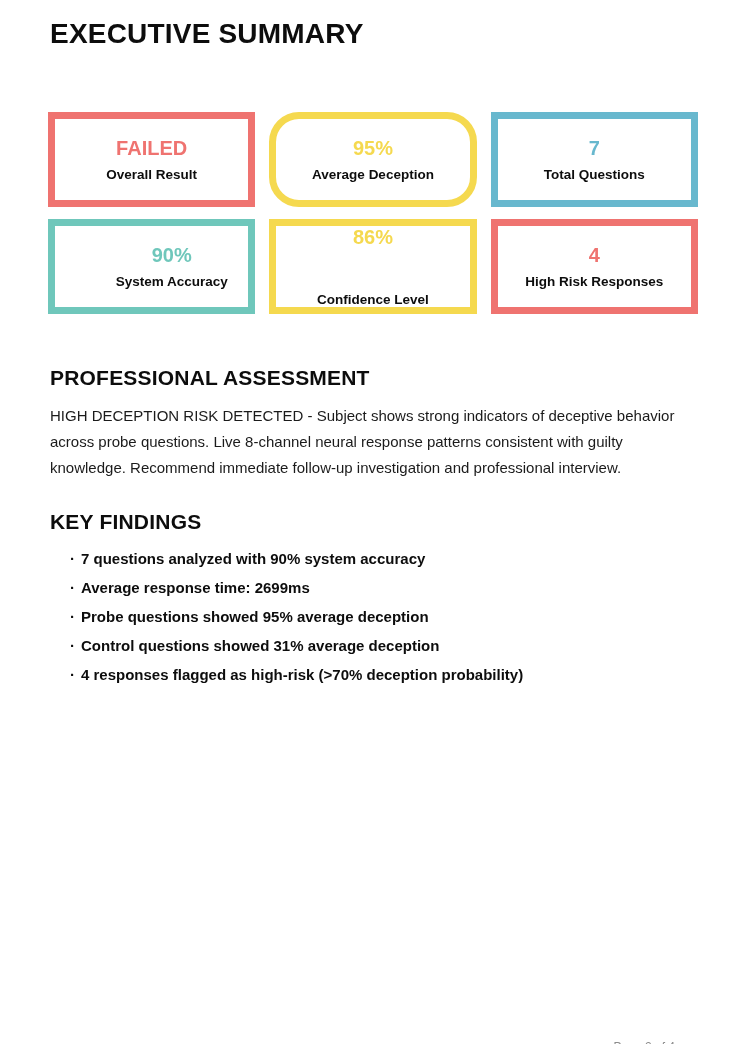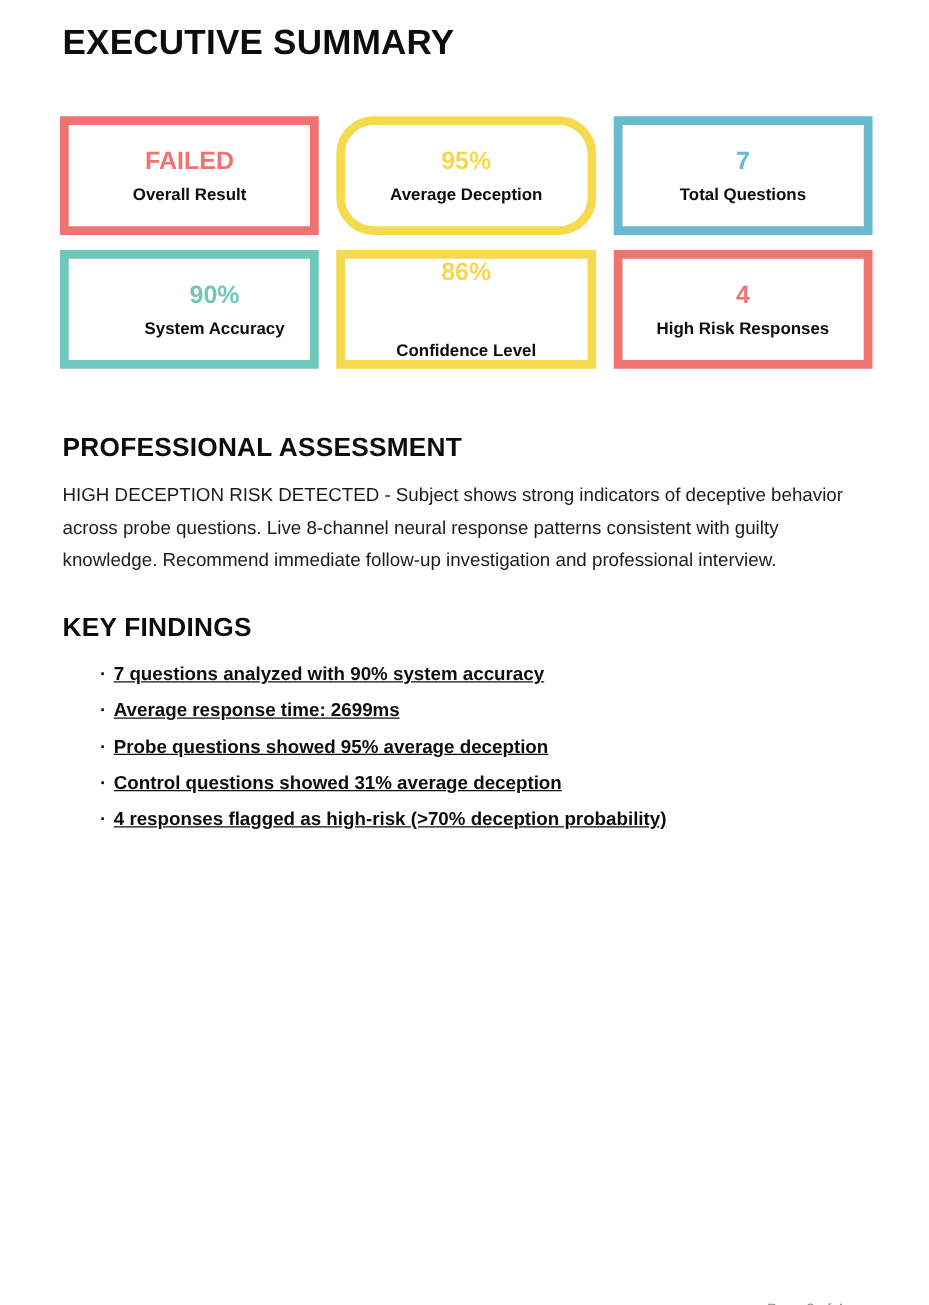--- a/index.html
+++ b/index.html
@@ -20,21 +20,21 @@
   }
   .doc-title {
     font-size: 28px;
     font-weight: bold;
     letter-spacing: 0.2px;
     line-height: 1;
     margin-left: 2px;
     color: #0d0d0d;
   }
   .stats-grid {
-    margin-top: 45px;
+    margin-top: 64px;
     width: 650px;
     display: grid;
     grid-template-columns: repeat(3, 1fr);
     column-gap: 14px;
     row-gap: 12px;
   }
   .card {
     height: 95px;
     border: 7px solid #cccccc;
     background: #ffffff;
@@ -69,22 +69,21 @@
     margin-left: 2px;
     width: 648px;
     font-size: 15px;
     line-height: 26px;
     font-weight: normal;
     color: #1b1b1b;
   }
   .section-kf { margin-top: 30px; }
   .findings-list {
     margin-top: 19px;
-    margin-left: 32px;
-    text-decoration: underline;
+    margin-left: 22px;
   }
   .finding-item {
     font-size: 15px;
     font-weight: bold;
     color: #0d0d0d;
     line-height: 15px;
     margin-bottom: 14px;
     white-space: nowrap;
   }
   .bullet-dot {

